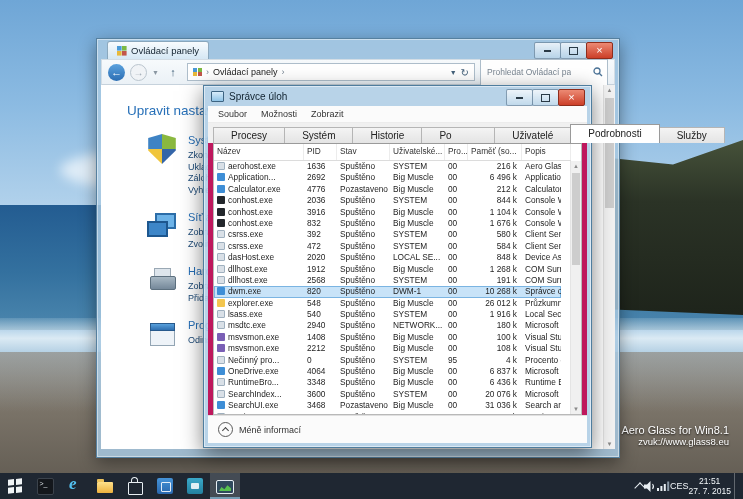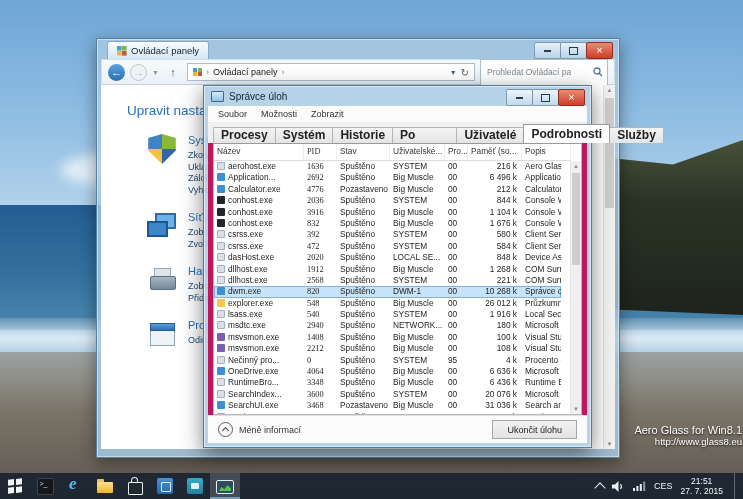--- a/index.html
+++ b/index.html
@@ -102,33 +102,33 @@
   .tm-window{position:absolute;left:203px;top:85px;width:387px;height:361px;z-index:4;
     background:rgba(176,206,229,.9);border:1px solid #4f7d9e;
     box-shadow:0 6px 20px rgba(0,0,0,.5), inset 0 0 0 1px rgba(255,255,255,.5);}
   .tm-titlebar{position:relative;height:20px;display:flex;align-items:center;padding-left:7px;gap:5px;}
   .tm-appicon{width:11px;height:9px;border:1px solid #3d6482;background:linear-gradient(180deg,#d7ecfa,#8fc3e6);border-radius:1px;}
   .tm-title{font-size:10px;color:#10222f;}
   .tm-inner{margin:0 4px 4px 4px;height:337px;display:flex;flex-direction:column;background:#be185d;}
   .tm-menu{height:16px;background:#fbfbfb;display:flex;align-items:center;padding-left:3px;border-bottom:1px solid #ececec;}
   .tm-menu-item{font-size:9px;color:#333;padding:0 7px;}
   .tm-tabs{height:20px;display:flex;align-items:flex-end;padding:0 5px;background:#f0f0f0;}
-  .tm-tab{font-size:12px;color:#222;height:15px;line-height:15px;padding:0 7px;margin-right:-1px;
-    border:1px solid #b5b5b5;border-bottom:none;background:linear-gradient(180deg,#f4f4f4,#e4e4e4);font-weight:bold;}
+  .tm-tab{font-size:10px;color:#222;height:15px;line-height:15px;padding:0 17px;margin-right:-1px;
+    border:1px solid #b5b5b5;border-bottom:none;background:linear-gradient(180deg,#f4f4f4,#e4e4e4);}
   .tm-tab.active{height:18px;line-height:18px;background:#fff;border-color:#9a9a9a;position:relative;z-index:2;}
   .tm-table{flex:1;margin:0 5px;background:#fff;border:1px solid #b9b9b9;border-top-color:#9a9a9a;
     position:relative;display:flex;flex-direction:column;overflow:hidden;}
   .tm-head{display:flex;height:16px;background:#fff;border-bottom:1px solid #dcdcdc;margin-right:10px;}
   .tm-hcell{font-size:8.3px;color:#333;padding:0 3px;line-height:15px;border-right:1px solid #ececec;
     white-space:nowrap;overflow:hidden;box-sizing:border-box;flex:0 0 auto;}
   .tm-rows{flex:1;overflow:hidden;margin-right:20px;position:relative;}
   .tm-row{display:flex;height:11.4px;line-height:11.4px;}
   .tm-row.selected{background:#c8e3f8;box-shadow:inset 0 0 0 1px #7ab4e2;}
   .cell{font-size:8.3px;color:#1e1e1e;padding:0 3px;white-space:nowrap;overflow:hidden;box-sizing:border-box;flex:0 0 auto;}
-  .c-name{width:90px;} .c-pid{width:33px;font-family:Liberation Serif, serif;} .c-status{width:53px;} .c-user{width:55px;}
+  .c-name{width:90px;} .c-pid{width:33px;} .c-status{width:53px;} .c-user{width:55px;}
   .c-cpu{width:23px;} .c-mem{width:54px;text-align:right;padding-right:5px;} .c-desc{flex:1 1 auto;width:auto;}
   .picon{display:inline-block;width:8px;height:8px;margin-right:3px;vertical-align:-1px;border-radius:1px;}
   .i-gray{background:#d9e0e7;border:1px solid #9fb0bf;box-sizing:border-box;}
   .i-dark{background:#23272c;}
   .i-blue{background:#3e8ed6;}
   .i-yellow{background:#f3c64f;}
   .i-purple{background:#7a5fb5;}
   .tm-scroll{position:absolute;top:17px;right:0;bottom:0;width:10px;background:#f0f0f0;border-left:1px solid #e4e4e4;}
   .tm-scroll .arr{height:10px;font-size:6px;color:#8a8a8a;text-align:center;line-height:10px;}
   .tm-scroll .thumb{position:absolute;left:1px;right:1px;top:12px;height:92px;background:#cdcdcd;}
@@ -136,21 +136,21 @@
   .tm-footer{height:27px;background:#fbfbfb;border-top:1px solid #e0e0e0;margin:0 0;display:flex;
     align-items:center;justify-content:space-between;padding:0 10px;}
   .tm-toggle{display:flex;align-items:center;gap:6px;font-size:9px;color:#333;}
   .circ{width:13px;height:13px;border:1px solid #5a5a5a;border-radius:50%;position:relative;}
   .circ::after{content:"";position:absolute;left:3.5px;top:4.5px;width:4px;height:4px;
     border-left:1px solid #444;border-top:1px solid #444;transform:rotate(45deg);}
   .tm-endtask{font-family:"Liberation Sans",sans-serif;font-size:9px;color:#222;height:19px;padding:0 14px;
     background:linear-gradient(180deg,#f2f2f2,#e3e3e3);border:1px solid #9fa8ad;}
 
   
-  .watermark{position:absolute;right:1px;bottom:52px;text-align:right;z-index:2;color:#fff;
+  .watermark{position:absolute;right:14px;bottom:52px;text-align:right;z-index:2;color:#fff;
     text-shadow:0 1px 2px rgba(0,0,0,.8);}
   .watermark .l1{font-size:11px;}
   .watermark .l2{font-size:9.5px;}
 
   
   .taskbar{position:absolute;left:0;right:0;bottom:0;height:26px;z-index:9;
     background:rgba(27,36,48,.94);display:flex;align-items:stretch;}
   .tb-items{display:flex;align-items:stretch;}
   .tb-item{width:30px;display:flex;align-items:center;justify-content:center;}
   .tb-item.active{background:rgba(255,255,255,.17);box-shadow:inset 0 -2px 0 rgba(150,210,245,.6);}
@@ -169,21 +169,21 @@
   .g-store{width:13px;height:11px;margin-top:4px;border:1.5px solid #e9eff3;border-radius:1px;position:relative;}
   .g-store::before{content:"";position:absolute;left:2.5px;top:-6px;width:5px;height:5px;
     border:1.5px solid #e9eff3;border-bottom:none;border-radius:4px 4px 0 0;}
   .g-blueapp{width:16px;height:16px;background:linear-gradient(180deg,#4593d8,#2a68ae);border-radius:2px;}
   .g-blueapp::after{content:"";position:absolute;left:4px;top:4px;width:8px;height:8px;border:1.5px solid rgba(255,255,255,.85);border-radius:1px;}
   .g-tealapp{width:16px;height:16px;background:linear-gradient(180deg,#3aa9c9,#23819f);border-radius:2px;}
   .g-tealapp::after{content:"";position:absolute;left:4px;top:5px;width:8px;height:6px;background:rgba(255,255,255,.85);border-radius:1px;}
   .g-taskmgr{width:16px;height:12px;margin-top:2px;border:1.5px solid #e6edf3;border-radius:2px;background:rgba(25,70,105,.45);}
   .g-taskmgr::after{content:"";position:absolute;left:2px;right:2px;bottom:2px;height:6px;background:#57c14f;
     clip-path:polygon(0 100%,20% 35%,45% 70%,70% 5%,100% 55%,100% 100%);}
-  .tb-tray{margin-left:auto;display:flex;align-items:center;gap:8px;padding-right:3px;}
+  .tb-tray{margin-left:auto;display:flex;align-items:center;padding-right:3px;}
   .tray-chevron{width:7px;height:7px;border-left:1.5px solid #e8eef2;border-top:1.5px solid #e8eef2;
     transform:rotate(45deg);margin-top:3px;}
   .tray-text{font-size:9px;color:#f2f6f9;}
   .tray-clock{text-align:center;color:#f2f6f9;font-size:8.5px;line-height:10px;}
   .show-desktop{width:5px;height:100%;border-left:1px solid rgba(255,255,255,.3);margin-left:3px;}
 </style>
 </head>
 <body>
 
 <div id="screen">
@@ -412,21 +412,21 @@
               <div class="cell c-cpu">00</div>
               <div class="cell c-mem">1 268 k</div>
               <div class="cell c-desc">COM Surrogate</div>
             </div>
             <div class="tm-row">
               <div class="cell c-name"><div class="picon i-gray"></div>dllhost.exe</div>
               <div class="cell c-pid">2568</div>
               <div class="cell c-status">Spuštěno</div>
               <div class="cell c-user">SYSTEM</div>
               <div class="cell c-cpu">00</div>
-              <div class="cell c-mem">221 k</div>
+              <div class="cell c-mem">191 k</div>
               <div class="cell c-desc">COM Surrogate</div>
             </div>
             <div class="tm-row selected">
               <div class="cell c-name"><div class="picon i-blue"></div>dwm.exe</div>
               <div class="cell c-pid">820</div>
               <div class="cell c-status">Spuštěno</div>
               <div class="cell c-user">DWM-1</div>
               <div class="cell c-cpu">00</div>
               <div class="cell c-mem">10 268 k</div>
               <div class="cell c-desc">Správce oken ploc...</div>
@@ -484,21 +484,21 @@
               <div class="cell c-cpu">95</div>
               <div class="cell c-mem">4 k</div>
               <div class="cell c-desc">Procento doby ne...</div>
             </div>
             <div class="tm-row">
               <div class="cell c-name"><div class="picon i-blue"></div>OneDrive.exe</div>
               <div class="cell c-pid">4064</div>
               <div class="cell c-status">Spuštěno</div>
               <div class="cell c-user">Big Muscle</div>
               <div class="cell c-cpu">00</div>
-              <div class="cell c-mem">6 636 k</div>
+              <div class="cell c-mem">6 837 k</div>
               <div class="cell c-desc">Microsoft OneDrive</div>
             </div>
             <div class="tm-row">
               <div class="cell c-name"><div class="picon i-gray"></div>RuntimeBro...</div>
               <div class="cell c-pid">3348</div>
               <div class="cell c-status">Spuštěno</div>
               <div class="cell c-user">Big Muscle</div>
               <div class="cell c-cpu">00</div>
               <div class="cell c-mem">6 436 k</div>
               <div class="cell c-desc">Runtime Broker</div>
@@ -535,28 +535,27 @@
           <div class="arr">▲</div>
           <div class="thumb"></div>
           <div class="arr dn">▼</div>
         </div>
       </div>
       <div class="tm-footer">
         <div class="tm-toggle">
           <span class="circ"></span>
           <span>Méně informací</span>
         </div>
-        <button class="tm-endtask">Ukončit úlohu</button>
       </div>
     </div>
   </div>
 
   <div class="watermark">
     <div class="l1">Aero Glass for Win8.1</div>
-    <div class="l2">http://www.glass8.eu</div>
+    <div class="l2">zvuk://www.glass8.eu</div>
   </div>
 
   <div class="taskbar">
     <div class="tb-items">
         <div class="tb-item">
           <div class="glyph g-start"></div>
         </div>
         <div class="tb-item">
           <div class="glyph g-terminal"></div>
         </div>

